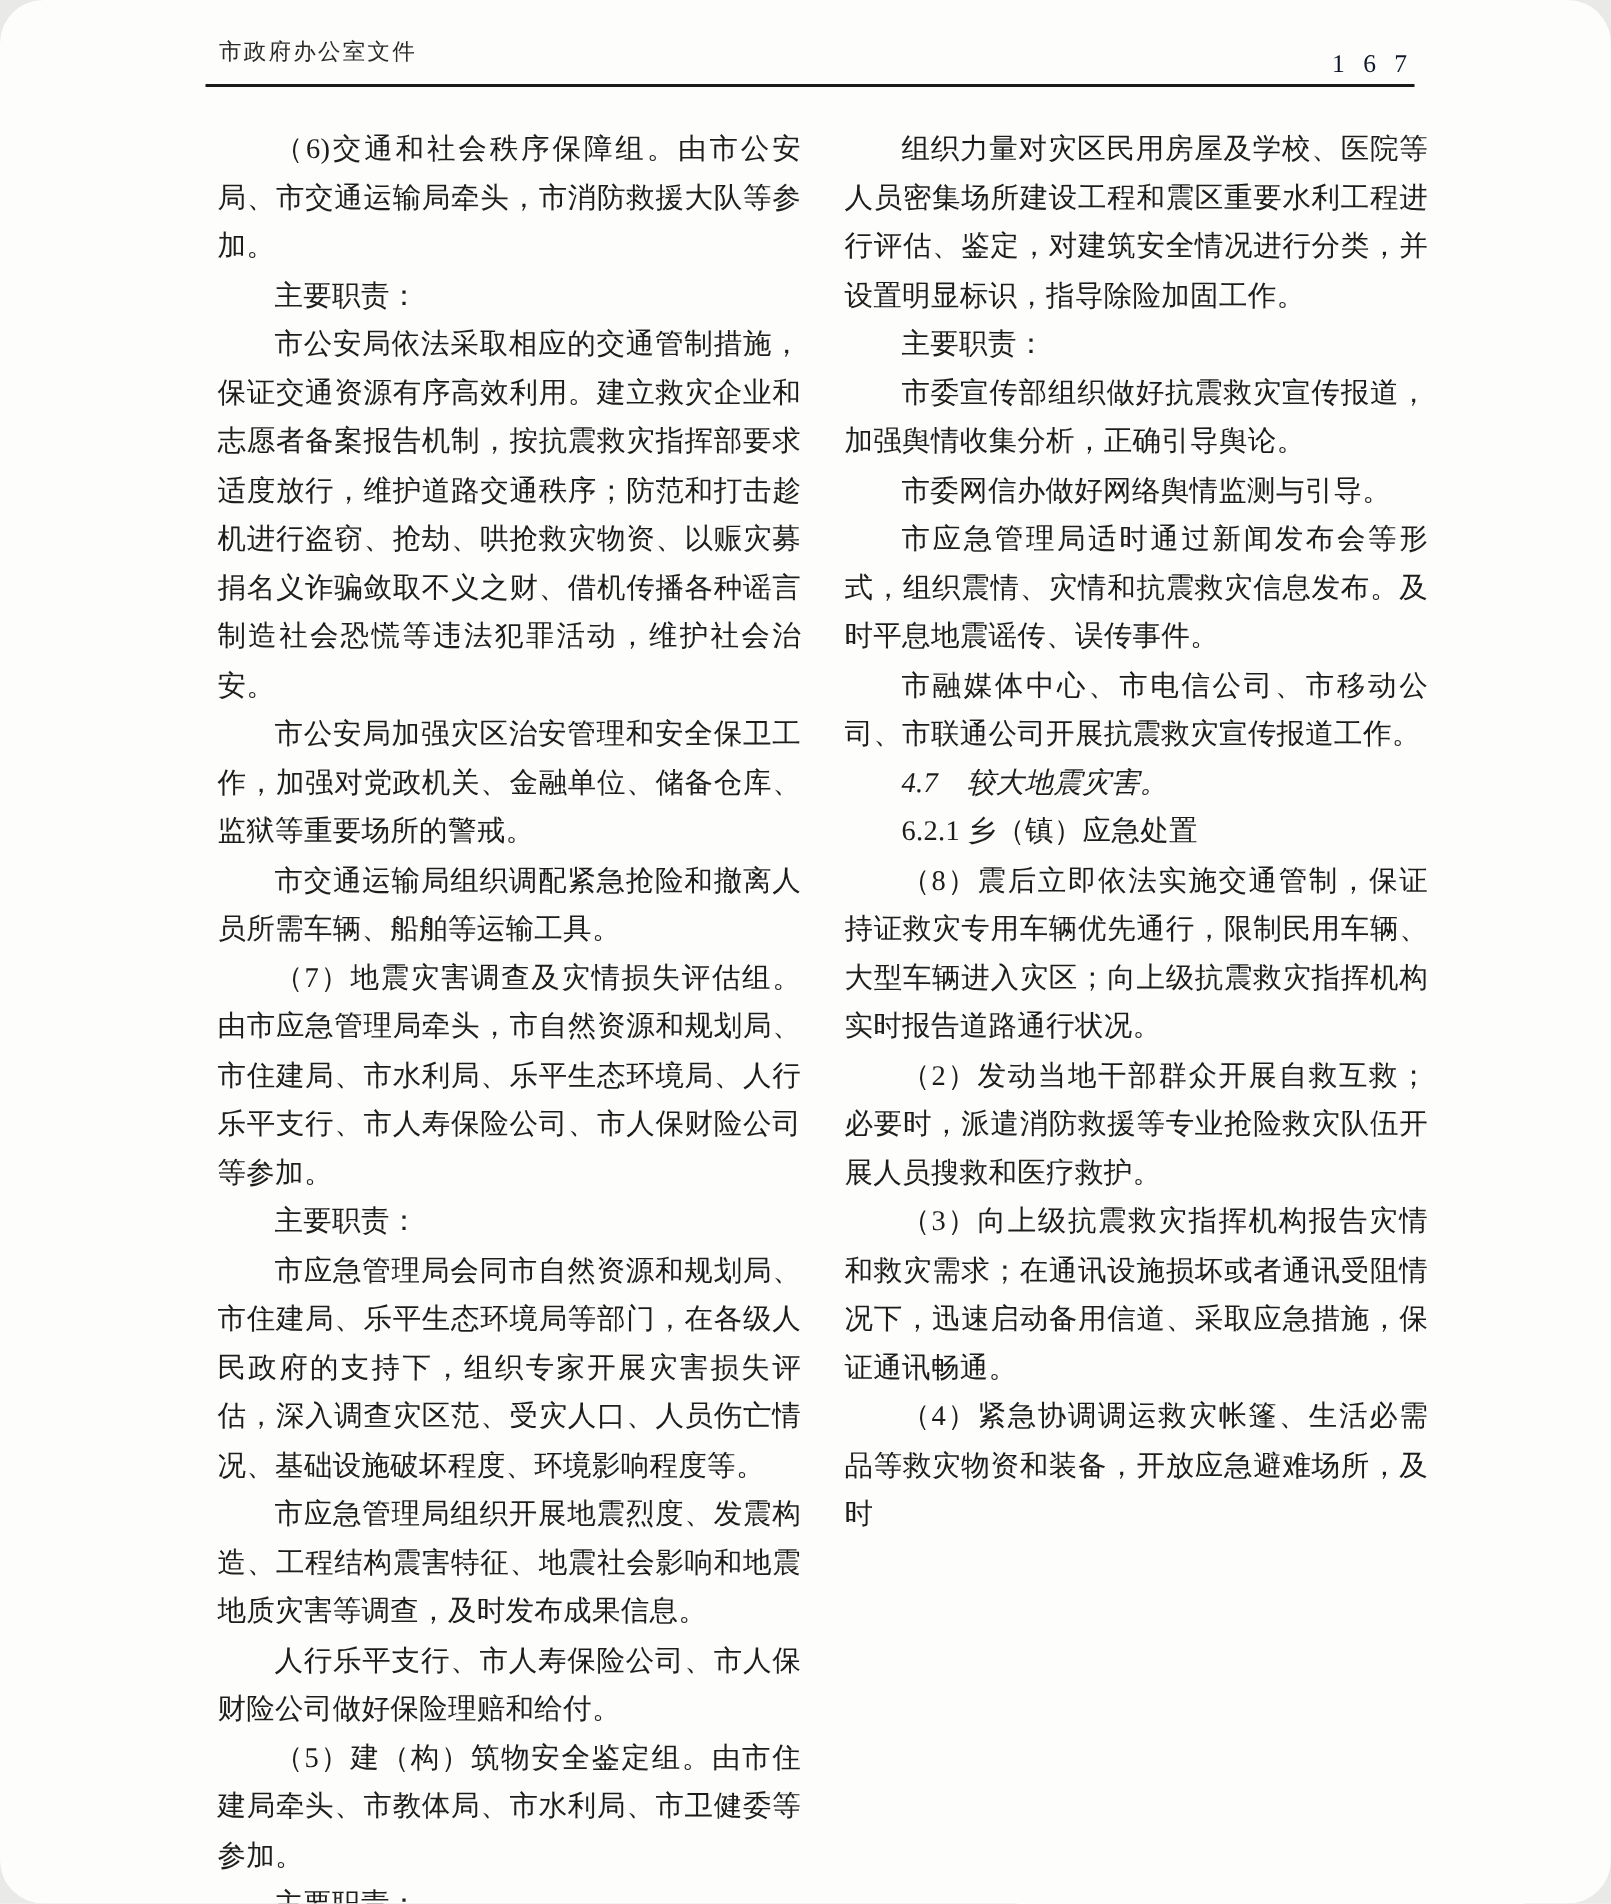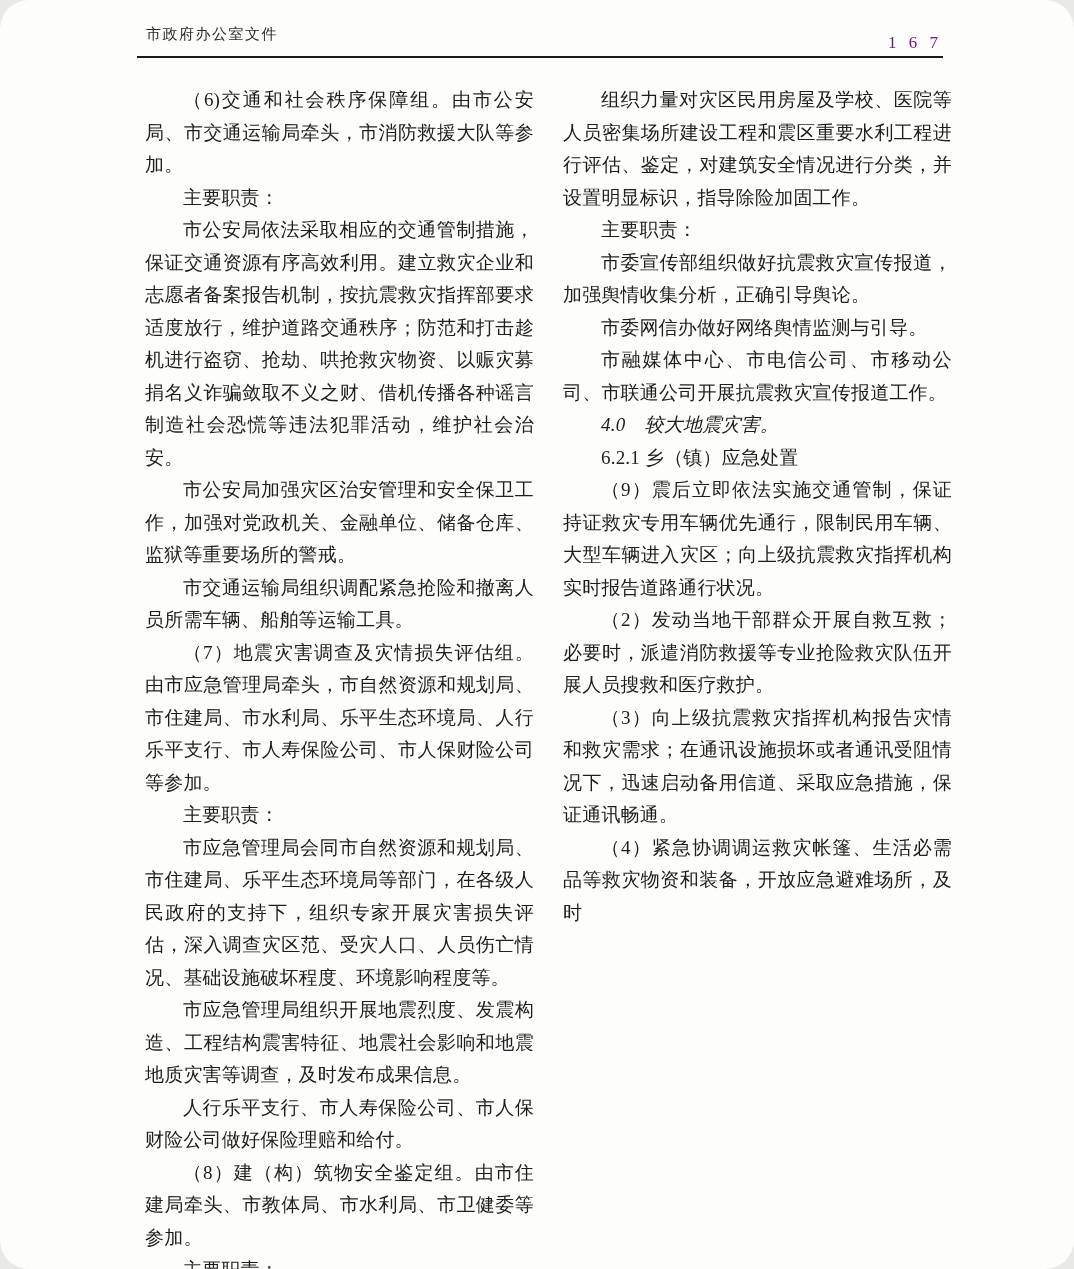--- a/index.html
+++ b/index.html
@@ -25,21 +25,21 @@
     font-size: 15px;
     letter-spacing: 1.5px;
     color: #2a2a2a;
   }
   .page-number {
     position: absolute;
     top: 33px;
     left: 888px;
     font-size: 17px;
     letter-spacing: 4px;
-    color: #701a75;
+    color: #0f172a;
   }
   .header-rule {
     position: absolute;
     left: 137px;
     top: 56px;
     width: 806px;
     height: 2px;
     background: #1a1a1a;
   }
   .columns {
@@ -86,32 +86,33 @@
       <p>（6)交通和社会秩序保障组。由市公安局、市交通运输局牵头，市消防救援大队等参加。</p>
       <p>主要职责：</p>
       <p>市公安局依法采取相应的交通管制措施，保证交通资源有序高效利用。建立救灾企业和志愿者备案报告机制，按抗震救灾指挥部要求适度放行，维护道路交通秩序；防范和打击趁机进行盗窃、抢劫、哄抢救灾物资、以赈灾募捐名义诈骗敛取不义之财、借机传播各种谣言制造社会恐慌等违法犯罪活动，维护社会治安。</p>
       <p>市公安局加强灾区治安管理和安全保卫工作，加强对党政机关、金融单位、储备仓库、监狱等重要场所的警戒。</p>
       <p>市交通运输局组织调配紧急抢险和撤离人员所需车辆、船舶等运输工具。</p>
       <p>（7）地震灾害调查及灾情损失评估组。由市应急管理局牵头，市自然资源和规划局、市住建局、市水利局、乐平生态环境局、人行乐平支行、市人寿保险公司、市人保财险公司等参加。</p>
       <p>主要职责：</p>
       <p>市应急管理局会同市自然资源和规划局、市住建局、乐平生态环境局等部门，在各级人民政府的支持下，组织专家开展灾害损失评估，深入调查灾区范、受灾人口、人员伤亡情况、基础设施破坏程度、环境影响程度等。</p>
       <p>市应急管理局组织开展地震烈度、发震构造、工程结构震害特征、地震社会影响和地震地质灾害等调查，及时发布成果信息。</p>
       <p>人行乐平支行、市人寿保险公司、市人保财险公司做好保险理赔和给付。</p>
-      <p>（8）建（构）筑物安全鉴定组。由市住建局牵头、市教体局、市水利局、市卫健委等参加。</p>
+      <p>（5）建（构）筑物安全鉴定组。由市住建局牵头、市教体局、市水利局、市卫健委等参加。</p>
       <p>主要职责：</p>
     </div>
 
     <div class="col">
       <p>组织力量对灾区民用房屋及学校、医院等人员密集场所建设工程和震区重要水利工程进行评估、鉴定，对建筑安全情况进行分类，并设置明显标识，指导除险加固工作。</p>
       <p>主要职责：</p>
       <p>市委宣传部组织做好抗震救灾宣传报道，加强舆情收集分析，正确引导舆论。</p>
       <p>市委网信办做好网络舆情监测与引导。</p>
+      <p>市应急管理局适时通过新闻发布会等形式，组织震情、灾情和抗震救灾信息发布。及时平息地震谣传、误传事件。</p>
       <p>市融媒体中心、市电信公司、市移动公司、市联通公司开展抗震救灾宣传报道工作。</p>
-      <p class="heading-kai">4.0　较大地震灾害。</p>
+      <p class="heading-kai">4.7　较大地震灾害。</p>
       <p class="heading-sub">6.2.1 乡（镇）应急处置</p>
-      <p>（9）震后立即依法实施交通管制，保证持证救灾专用车辆优先通行，限制民用车辆、大型车辆进入灾区；向上级抗震救灾指挥机构实时报告道路通行状况。</p>
+      <p>（8）震后立即依法实施交通管制，保证持证救灾专用车辆优先通行，限制民用车辆、大型车辆进入灾区；向上级抗震救灾指挥机构实时报告道路通行状况。</p>
       <p>（2）发动当地干部群众开展自救互救；必要时，派遣消防救援等专业抢险救灾队伍开展人员搜救和医疗救护。</p>
       <p>（3）向上级抗震救灾指挥机构报告灾情和救灾需求；在通讯设施损坏或者通讯受阻情况下，迅速启动备用信道、采取应急措施，保证通讯畅通。</p>
       <p>（4）紧急协调调运救灾帐篷、生活必需品等救灾物资和装备，开放应急避难场所，及时</p>
     </div>
 
   </div>
 </div>
 
 </body></html>

